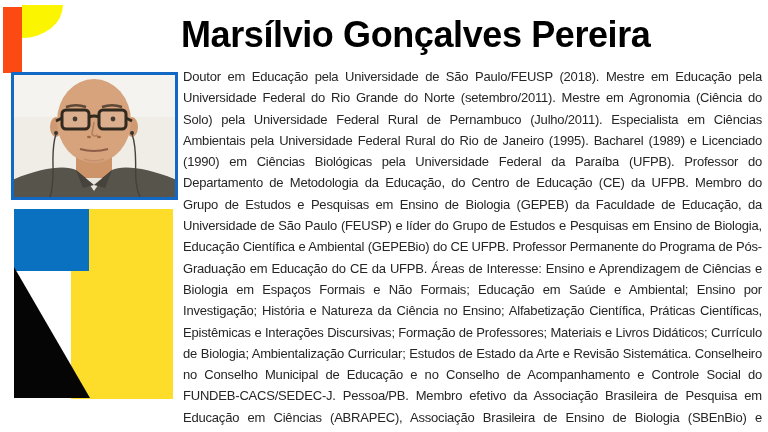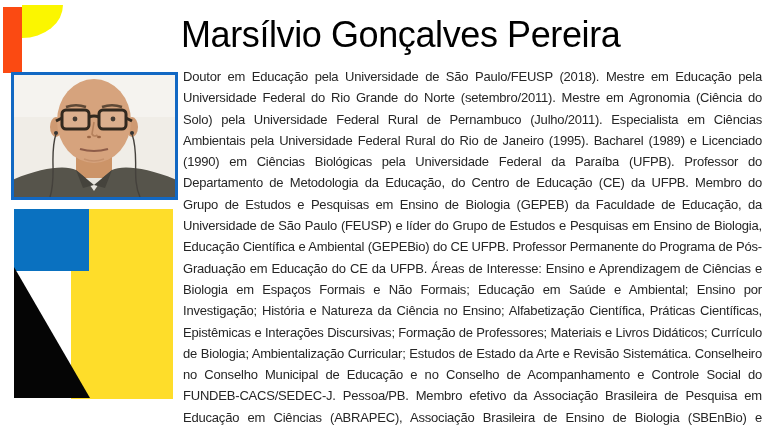--- a/index.html
+++ b/index.html
@@ -16,21 +16,21 @@
                    clip-path:polygon(0 0, 0 100%, 100% 100%); }
   
   .photo-frame {
     position:absolute; left:11px; top:72px; width:167px; height:128px;
     border:3px solid #1268c3; box-sizing:border-box; background:#efece6;
   }
   .photo-frame svg { display:block; width:100%; height:100%; }
   
   .title {
     position:absolute; left:181px; top:12px; width:585px; margin:0;
-    font-size:36px; line-height:46px; font-weight:400; color:#000;
+    font-size:36px; line-height:46px; font-weight:700; color:#000;
     letter-spacing:-0.4px; white-space:nowrap;
   }
   .bio {
     position:absolute; left:183px; top:66px; width:579px; margin:0;
     font-size:13px; line-height:21.3px; letter-spacing:-0.2px;
     color:#262626; text-align:justify;
   }
 </style>
 </head>
 <body>

